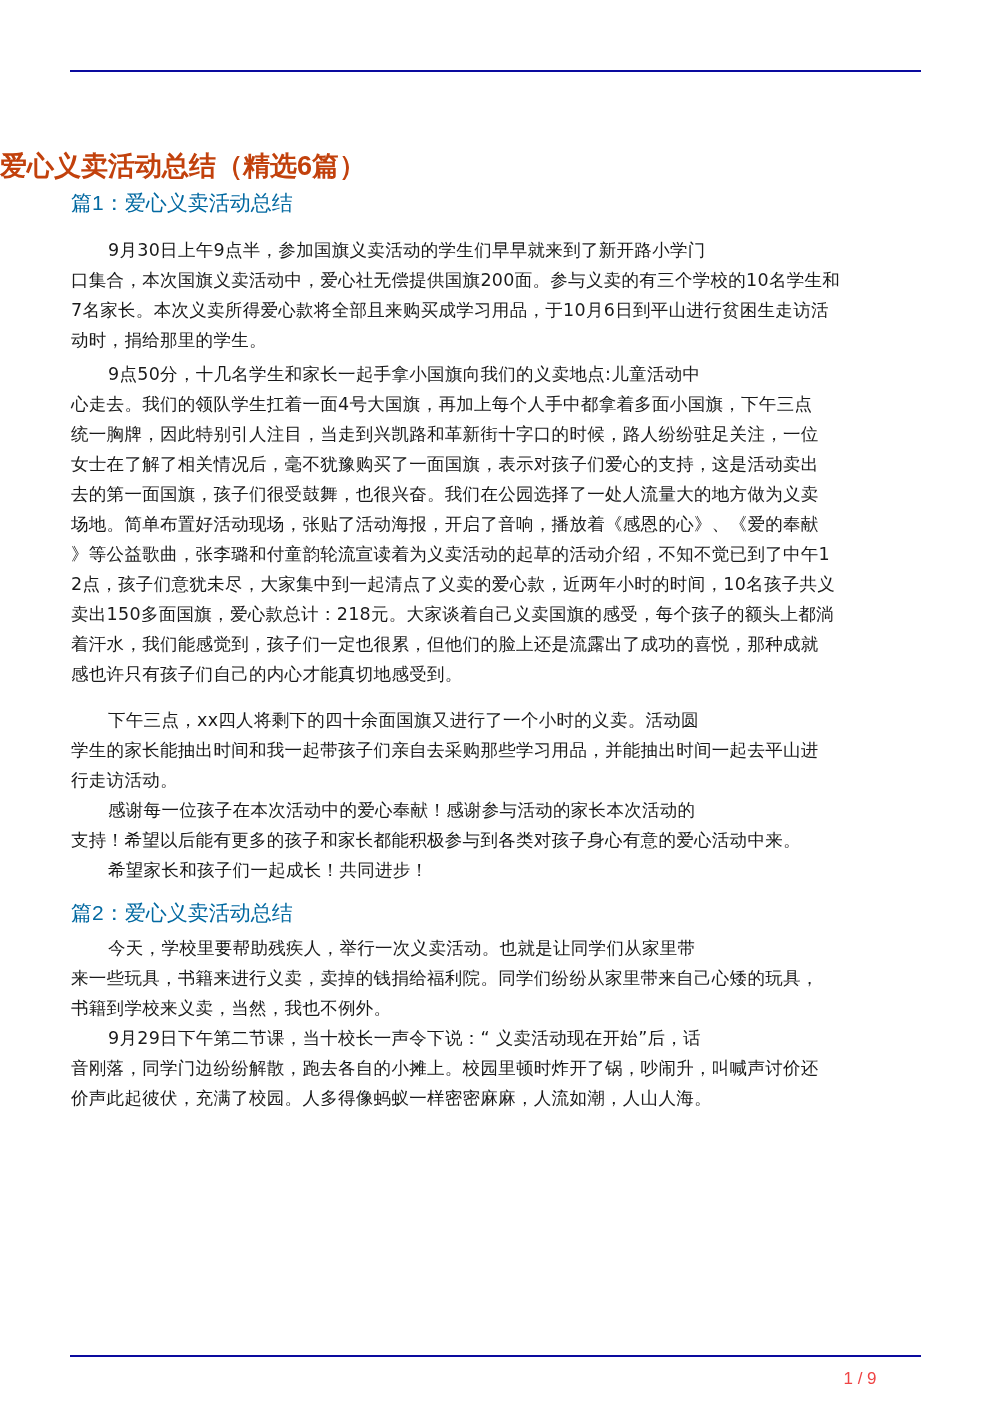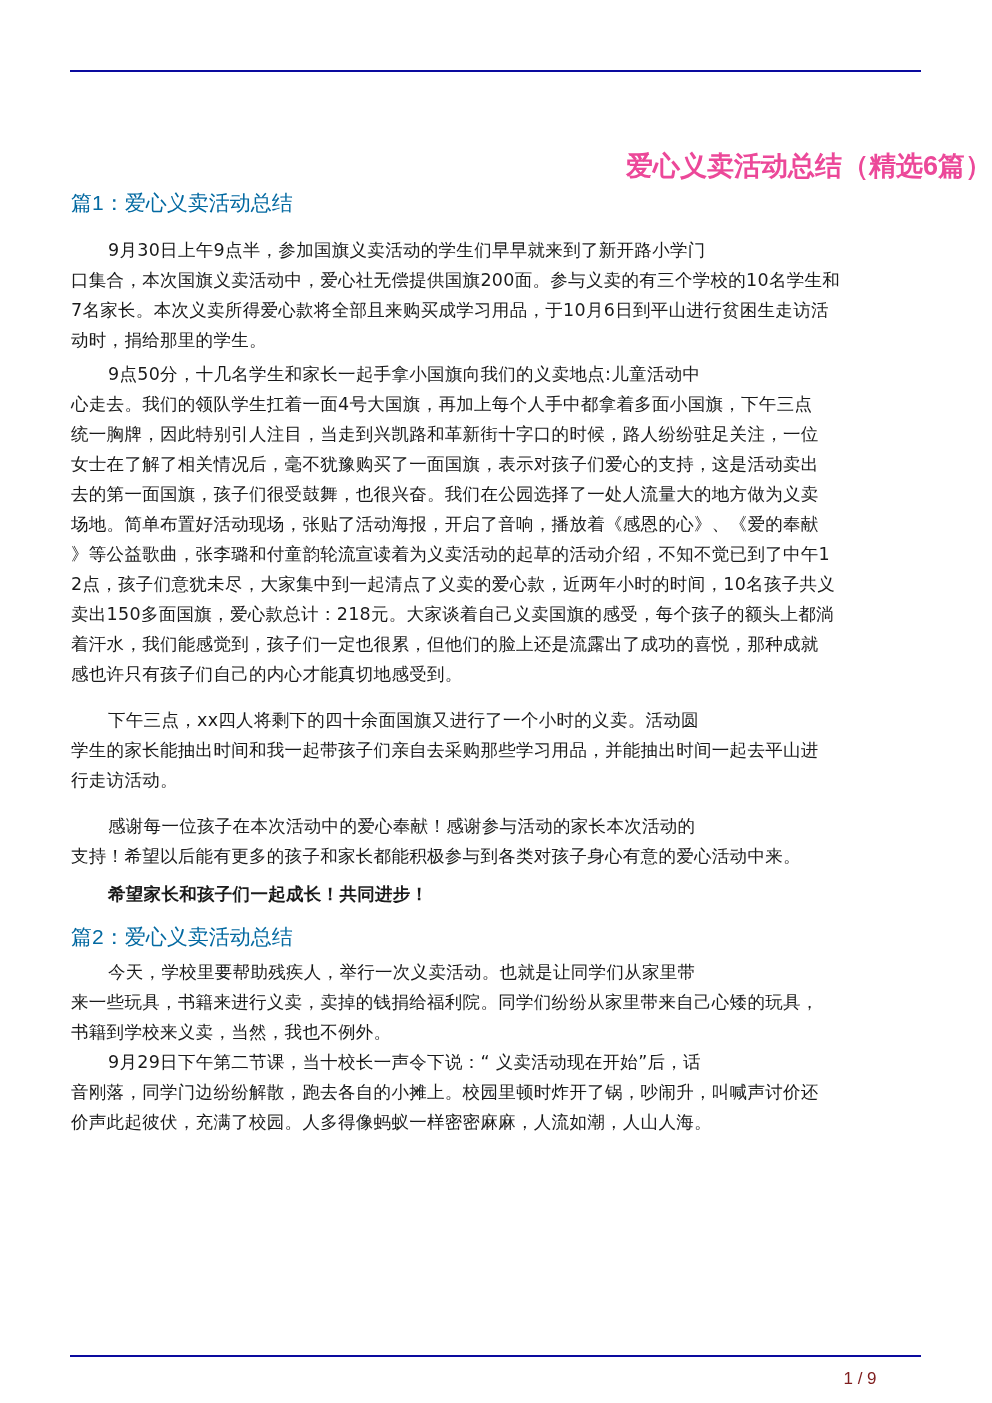--- a/index.html
+++ b/index.html
@@ -22,24 +22,24 @@
     height: 2px;
     background: #0a0a9e;
   }
   .rule.top { top: 70px; }
   .rule.bottom { top: 1355px; }
   .page-title {
     position: absolute;
     top: 128px;
     left: 0;
     width: 992px;
-    text-align: right;
+    text-align: left;
     font-size: 27px;
     line-height: 40px;
-    color: #ec4899;
+    color: #c2410c;
     font-family: "Liberation Sans", "DejaVu Sans", sans-serif;
   }
   .content {
     position: absolute;
     left: 71px;
     width: 850px;
     top: 185px;
   }
   .section-heading {
     color: #0369a1;
@@ -63,21 +63,21 @@
   }
   .para .line.first {
     padding-left: 37px;
   }
   .page-number {
     position: absolute;
     top: 1368px;
     left: 830px;
     width: 60px;
     text-align: center;
-    color: #7f1d1d;
+    color: #ef4444;
     font-size: 17px;
     line-height: 22px;
     font-family: "Liberation Sans", "DejaVu Sans", sans-serif;
   }
 </style>
 </head>
 <body>
 
 <div class="rule top"></div>
 
@@ -108,26 +108,26 @@
       <span class="line">着汗水，我们能感觉到，孩子们一定也很累，但他们的脸上还是流露出了成功的喜悦，那种成就</span>
       <span class="line">感也许只有孩子们自己的内心才能真切地感受到。</span>
     </p>
 
     <p class="para" style="margin-top:16px;">
       <span class="line first">下午三点，xx四人将剩下的四十余面国旗又进行了一个小时的义卖。活动圆</span>
       <span class="line">学生的家长能抽出时间和我一起带孩子们亲自去采购那些学习用品，并能抽出时间一起去平山进</span>
       <span class="line">行走访活动。</span>
     </p>
 
-    <p class="para" style="margin-top:16px;">
+    <p class="para" style="">
       <span class="line first">感谢每一位孩子在本次活动中的爱心奉献！感谢参与活动的家长本次活动的</span>
       <span class="line">支持！希望以后能有更多的孩子和家长都能积极参与到各类对孩子身心有意的爱心活动中来。</span>
     </p>
 
-    <p class="para" style="margin-top:8px;font-weight:bold;">
+    <p class="para" style="margin-top:0;">
       <span class="line first">希望家长和孩子们一起成长！共同进步！</span>
     </p>
   </section>
 
   <section style="margin-top:10px;">
     <h2 class="section-heading">篇2：爱心义卖活动总结</h2>
 
     <p class="para" style="margin-top:2px;">
       <span class="line first">今天，学校里要帮助残疾人，举行一次义卖活动。也就是让同学们从家里带</span>
       <span class="line">来一些玩具，书籍来进行义卖，卖掉的钱捐给福利院。同学们纷纷从家里带来自己心矮的玩具，</span>

